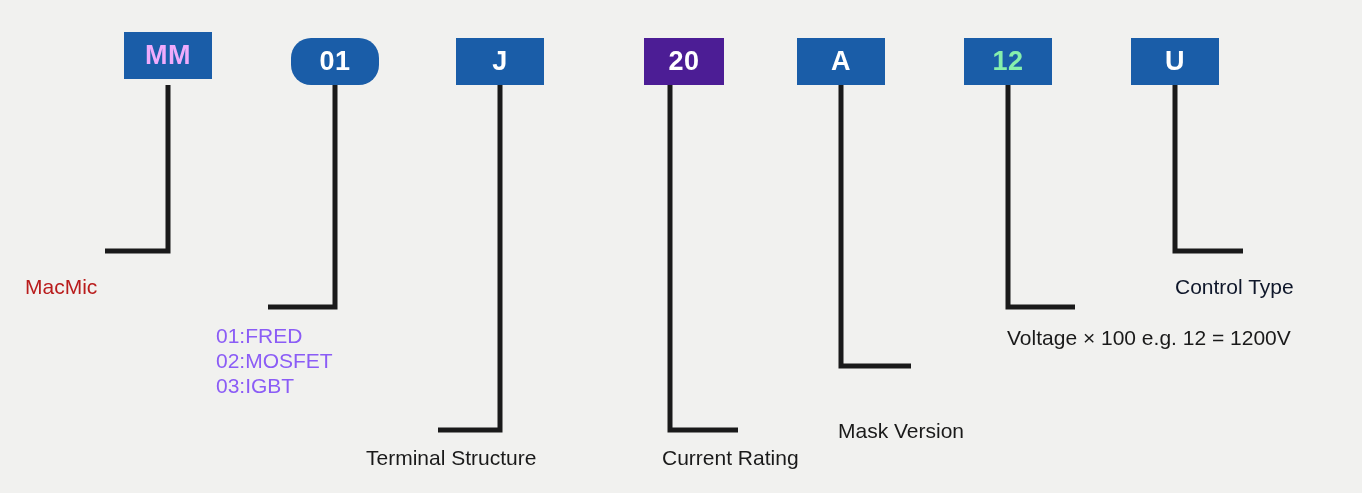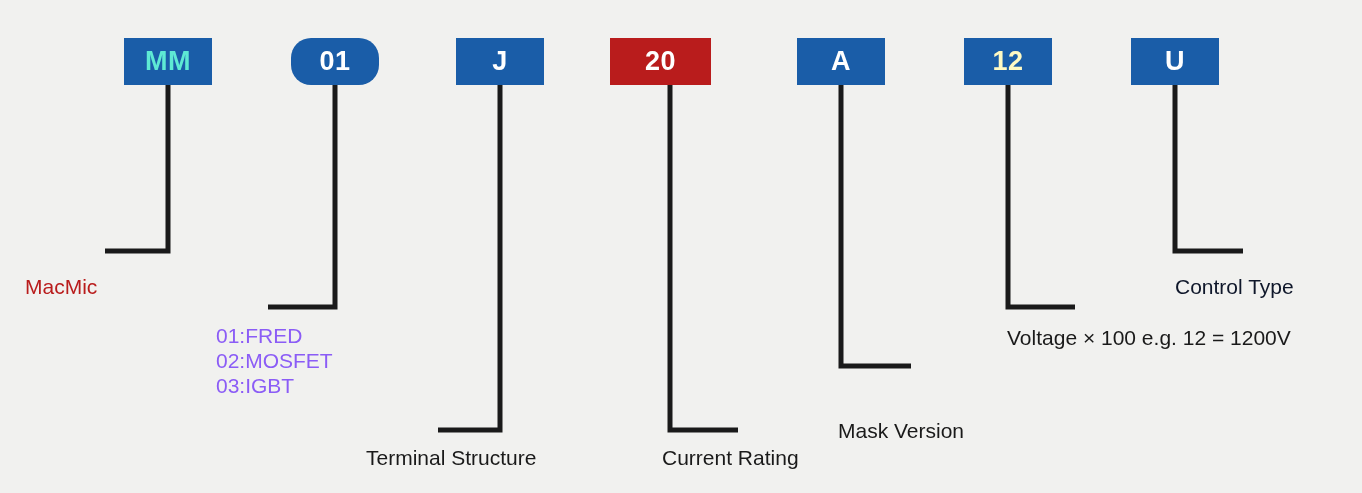--- a/index.html
+++ b/index.html
@@ -52,26 +52,26 @@
   <svg class="leader" width="1362" height="493" viewBox="0 0 1362 493" id="leader-svg" xmlns="http://www.w3.org/2000/svg">
       <polyline points="168,85 168,251 105,251" fill="none" stroke="#1a1a1a" stroke-width="5" stroke-linecap="butt" stroke-linejoin="miter"></polyline>
       <polyline points="335,85 335,307 268,307" fill="none" stroke="#1a1a1a" stroke-width="5" stroke-linecap="butt" stroke-linejoin="miter"></polyline>
       <polyline points="500,85 500,430 438,430" fill="none" stroke="#1a1a1a" stroke-width="5" stroke-linecap="butt" stroke-linejoin="miter"></polyline>
       <polyline points="670,85 670,430 738,430" fill="none" stroke="#1a1a1a" stroke-width="5" stroke-linecap="butt" stroke-linejoin="miter"></polyline>
       <polyline points="841,85 841,366 911,366" fill="none" stroke="#1a1a1a" stroke-width="5" stroke-linecap="butt" stroke-linejoin="miter"></polyline>
       <polyline points="1008,85 1008,307 1075,307" fill="none" stroke="#1a1a1a" stroke-width="5" stroke-linecap="butt" stroke-linejoin="miter"></polyline>
       <polyline points="1175,85 1175,251 1243,251" fill="none" stroke="#1a1a1a" stroke-width="5" stroke-linecap="butt" stroke-linejoin="miter"></polyline>
     </svg>
   <div id="boxes-layer">
-      <div class="code-box" style="left: 124px; top: 38px; width: 88px; height: 47px; background: rgb(26, 93, 168); color: #5eead4;">MM</div>
+      <div class="code-box" style="left: 124px; top: 32px; width: 88px; height: 47px; background: rgb(26, 93, 168); color: #f0abfc;">MM</div>
       <div class="code-box" style="left: 291px; top: 38px; width: 88px; height: 47px; background: rgb(26, 93, 168); color: rgb(255, 255, 255); border-radius: 20px;">01</div>
       <div class="code-box" style="left: 456px; top: 38px; width: 88px; height: 47px; background: rgb(26, 93, 168); color: rgb(255, 255, 255);">J</div>
-      <div class="code-box" style="left: 610px; top: 38px; width: 101px; height: 47px; background: #b91c1c; color: rgb(255, 255, 255);">20</div>
+      <div class="code-box" style="left: 644px; top: 38px; width: 80px; height: 47px; background: #4c1d95; color: rgb(255, 255, 255);">20</div>
       <div class="code-box" style="left: 797px; top: 38px; width: 88px; height: 47px; background: rgb(26, 93, 168); color: rgb(255, 255, 255);">A</div>
-      <div class="code-box" style="left: 964px; top: 38px; width: 88px; height: 47px; background: rgb(26, 93, 168); color: #fef9c3;">12</div>
+      <div class="code-box" style="left: 964px; top: 38px; width: 88px; height: 47px; background: rgb(26, 93, 168); color: #86efac;">12</div>
       <div class="code-box" style="left: 1131px; top: 38px; width: 88px; height: 47px; background: rgb(26, 93, 168); color: rgb(255, 255, 255);">U</div>
     </div>
   <div id="labels-layer">
       <div class="label" style="left: 25px; top: 274px; color: #b91c1c;">MacMic</div>
       <div class="label" style="left: 216px; top: 323px; color: #8b5cf6;">01:FRED
 02:MOSFET
 03:IGBT</div>
       <div class="label" style="left: 366px; top: 445px; color: rgb(26, 26, 26);">Terminal Structure</div>
       <div class="label" style="left: 662px; top: 445px; color: rgb(26, 26, 26); text-align: right;">Current Rating</div>
       <div class="label" style="left: 838px; top: 390px; color: rgb(26, 26, 26); margin-top: 28px;">Mask Version</div>

